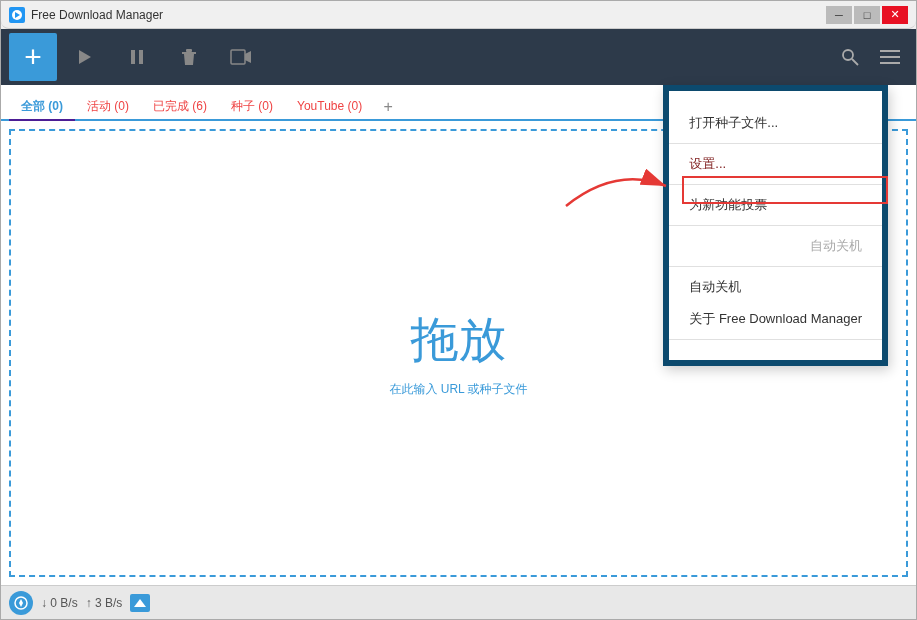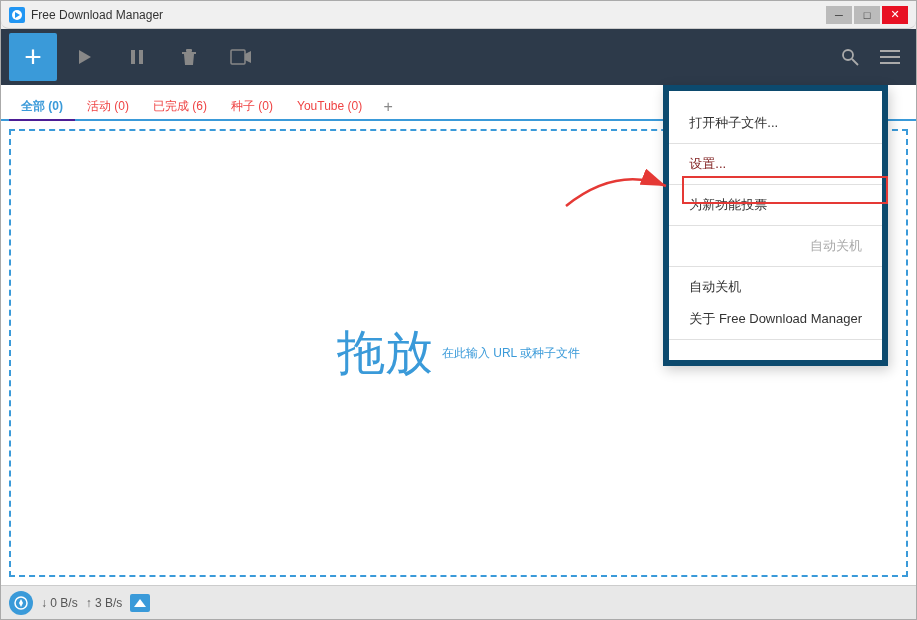--- a/index.html
+++ b/index.html
@@ -143,20 +143,21 @@
       display: flex;
       align-items: center;
       justify-content: center;
     }
     .drop-zone {
       width: calc(100% - 16px);
       height: calc(100% - 16px);
       margin: 8px;
       border: 2px dashed #3a9ad9;
       display: flex;
+      flex-direction: column;
       align-items: center;
       justify-content: center;
       gap: 9px;
     }
     .drop-title {
       font-size: 48px;
       color: #3a9ad9;
       font-weight: 400;
     }
     .drop-subtitle {

